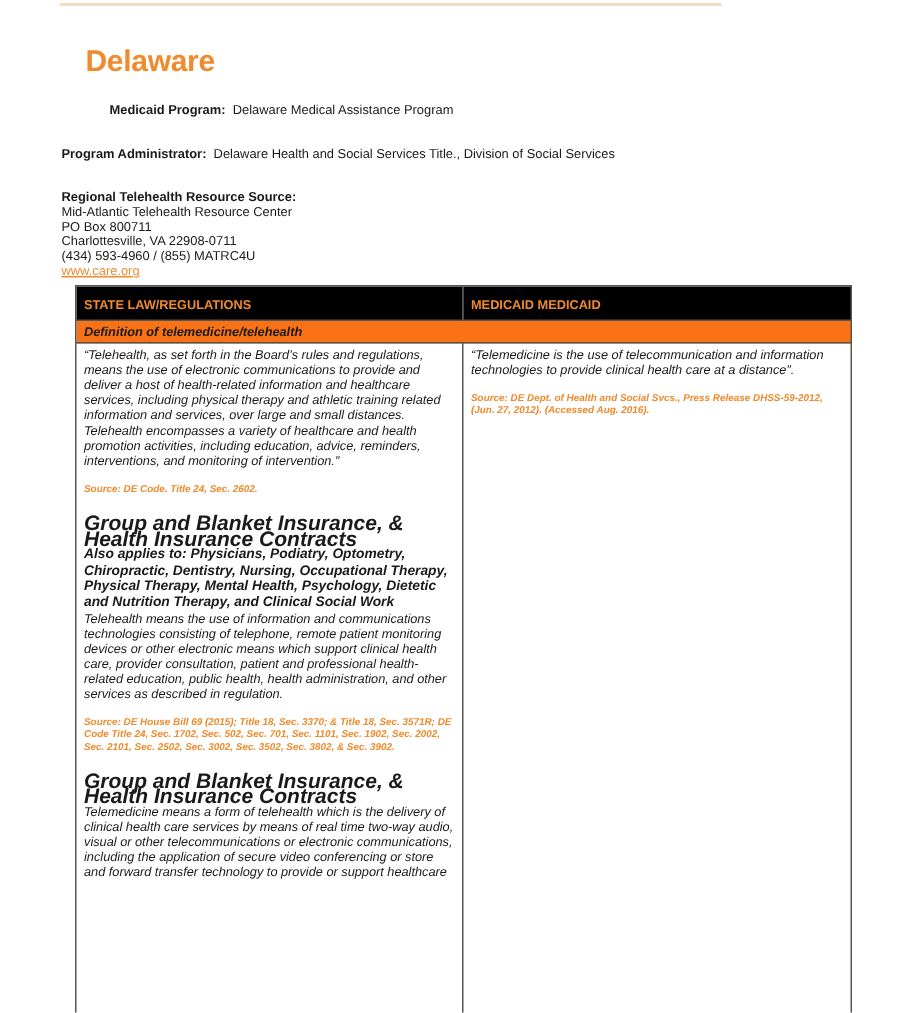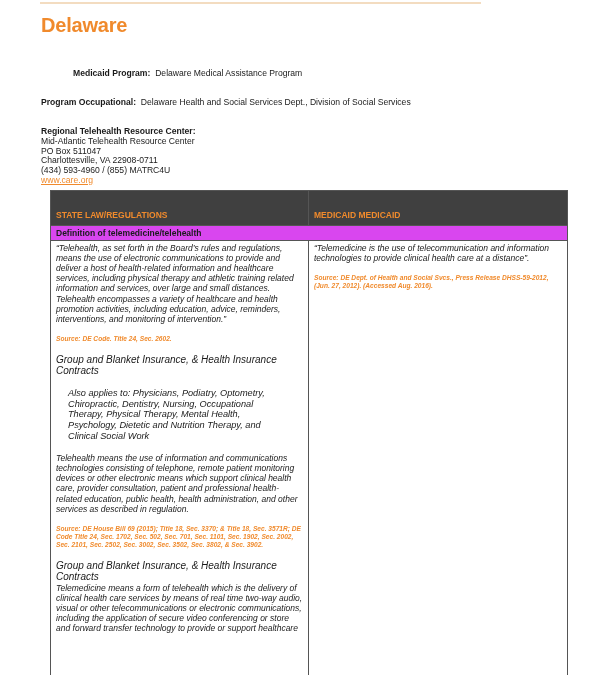--- a/index.html
+++ b/index.html
@@ -1,64 +1,64 @@
 <!DOCTYPE html>
 <html><head>
 <meta charset="utf-8">
 <style>
   html, body { margin: 0; padding: 0; background: #ffffff; }
   body { width: 612px; height: 675px; overflow: hidden; position: relative;
          font-family: "Liberation Sans", sans-serif; color: #1a1a1a; }
   .top-rule { position: absolute; left: 40px; top: 2px; width: 441px; height: 2px; background: #f3dcc0; }
   .page { position: absolute; left: 41px; top: 0; width: 530px; }
-  .state-title { position: absolute; left: 0; top: 14px; margin: 0;
+  .state-title { position: absolute; left: 0; top: 14px; margin: 16px;
                  font-size: 20px; font-weight: bold; color: #f08a2c; letter-spacing: -0.2px; }
   .info-line { position: absolute; left: 0; font-size: 8.6px; line-height: 10px; white-space: nowrap; }
   .info-line .lbl { font-weight: bold; }
   .rtrc { position: absolute; left: 0; top: 127px; font-size: 8.6px; line-height: 9.8px; }
   .rtrc .lbl { font-weight: bold; display: block; }
   .rtrc .line { display: block; }
   .rtrc a { color: #f08a2c; text-decoration: underline; }
 
   table.laws { position: absolute; left: 9px; top: 190px; width: 517px;
                border-collapse: collapse; table-layout: fixed; }
   table.laws td, table.laws th { border: 1px solid #555555; vertical-align: top;
                padding: 2px 5px; font-size: 8.5px; line-height: 10.1px; text-align: left; }
-  table.laws th { background: #404040; color: #f08a2c; font-weight: bold; height: 13px;
-                  padding-top: 19px; padding-bottom: 2px; }
-  td.section-row { background: #d946ef; font-weight: bold; color: #1a1a1a; padding-top: 3px; padding-bottom: 3px; }
+  table.laws th { background: #000000; color: #f08a2c; font-weight: bold; height: 13px;
+                  padding-top: 7px; padding-bottom: 2px; }
+  td.section-row { background: #f97316; font-weight: bold; color: #1a1a1a; padding-top: 3px; padding-bottom: 3px; font-style: italic; }
   td.cell { height: 470px; padding-top: 4px; }
   .para { margin: 0; font-style: italic; }
   .source { color: #f08a2c; font-style: italic; font-weight: bold; font-size: 6.6px;
             line-height: 8.2px; margin: 11px 0 12px 0; }
-  .subhead { font-weight: normal; font-style: italic; font-size: 10px; line-height: 10.6px; margin: 0; }
-  .applies { font-weight: normal; font-style: italic; font-size: 9.2px; line-height: 10.6px; margin: 12px; }
+  .subhead { font-weight: bold; font-style: italic; font-size: 14px; line-height: 10.6px; margin: 0; }
+  .applies { font-weight: bold; font-style: italic; font-size: 9.2px; line-height: 10.6px; margin: 0; }
 </style>
 </head>
 <body>
 
 <div class="top-rule"></div>
 
 <div class="page">
   <h1 class="state-title">Delaware</h1>
 
   <div class="info-line" style="top:68px;padding-left:32px;">
     <span class="lbl">Medicaid Program:</span>&nbsp;
     <span>Delaware Medical Assistance Program</span>
   </div>
 
   <div class="info-line" style="top:97px;">
-    <span class="lbl">Program Occupational:</span>&nbsp;
-    <span>Delaware Health and Social Services Dept., Division of Social Services</span>
+    <span class="lbl">Program Administrator:</span>&nbsp;
+    <span>Delaware Health and Social Services Title., Division of Social Services</span>
   </div>
 
   <div class="rtrc">
-    <span class="lbl">Regional Telehealth Resource Center:</span>
+    <span class="lbl">Regional Telehealth Resource Source:</span>
     <span class="line">Mid-Atlantic Telehealth Resource Center</span>
-    <span class="line">PO Box 511047</span>
+    <span class="line">PO Box 800711</span>
     <span class="line">Charlottesville, VA 22908-0711</span>
     <span class="line">(434) 593-4960 / (855) MATRC4U</span>
     <a class="line">www.care.org</a>
   </div>
 
   <table class="laws">
     <colgroup>
         <col style="width:258px">
         <col style="width:259px">
       </colgroup>

